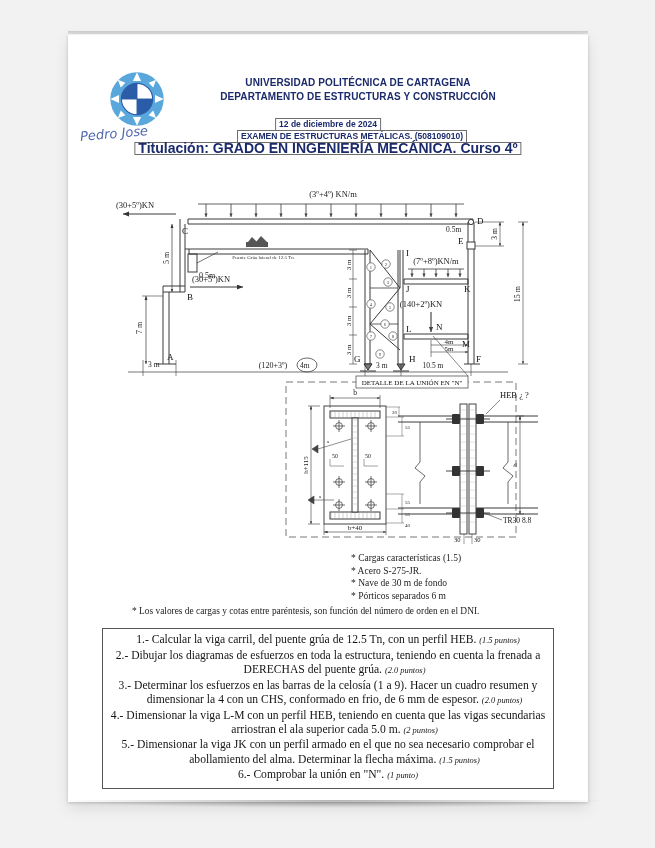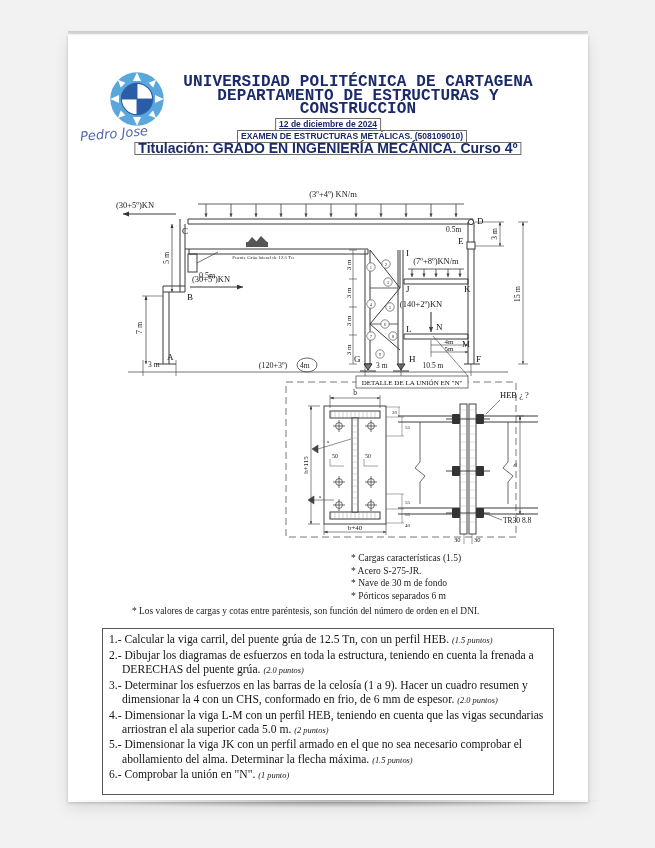--- a/index.html
+++ b/index.html
@@ -19,59 +19,59 @@
   }
   #page-scan::after{
     content:"";position:absolute;left:-4px;bottom:-6px;width:104%;height:8px;
     background:radial-gradient(ellipse at 50% 0%,rgba(0,0,0,.30),rgba(0,0,0,0) 72%);
   }
 
   
   .logo{position:absolute;left:40px;top:36px;width:58px;height:58px;}
   .hdr-title{
     position:absolute;left:110px;top:42px;width:360px;
-    text-align:center;font-family:Liberation Mono, monospace;
-    font-weight:bold;font-size:16px;line-height:13.5px;color:#1b2a6b;
+    text-align:center;font-family:Liberation Sans, sans-serif;
+    font-weight:bold;font-size:10px;line-height:13.5px;color:#1b2a6b;
     letter-spacing:.1px;
   }
   .handwrite{
     position:absolute;left:12px;top:92px;
     font-family:"DejaVu Sans",sans-serif;font-size:13px;color:#2f4ea1;
     transform:rotate(-5deg);opacity:.85;font-style:italic;
   }
   .boxline{
     position:absolute;left:50%;transform:translateX(-50%);
     border:1px solid #6d6d6d;background:#fff;
     font-family:"Liberation Sans",sans-serif;font-weight:bold;
     color:#1b2a6b;text-align:center;white-space:nowrap;
     padding:0 3px;line-height:11px;font-size:8px;
   }
-  #bl-date{top:84px;font-size:8.5px;height:11px;text-decoration:underline;}
+  #bl-date{top:84px;font-size:8.5px;height:11px;}
   #bl-exam{top:96px;font-size:8.5px;height:11px;margin-left:24px;}
   #bl-deg {top:108px;font-size:14px;height:11px;}
 
   
   #drawing{position:absolute;left:0;top:130px;width:520px;height:380px;}
   #drawing svg{display:block;}
 
   
   .notes{
     position:absolute;right:22px;top:518px;width:215px;
     font-size:9.5px;line-height:12.6px;color:#222;
   }
   .note-wide{
     position:absolute;left:38px;top:572px;width:460px;
     font-size:9.4px;color:#222;margin-left:26px;
   }
 
   
   #questions{
     position:absolute;left:34px;top:594px;width:452px;
-    border:1px solid #555;padding:4px 6px 10px 6px;
-    box-sizing:border-box;background:#fff;
+    border:1px solid #555;padding:4px 6px 4px 6px;
+    box-sizing:border-box;background:#fff;text-align:center;
   }
   .q{
     font-size:11.6px;line-height:14.2px;color:#141414;
     text-indent:-13px;padding-left:13px;margin:0 0 .5px 0;
   }
   .pts{font-style:italic;font-size:8.4px;}
 </style>
 </head>
 <body>
 

